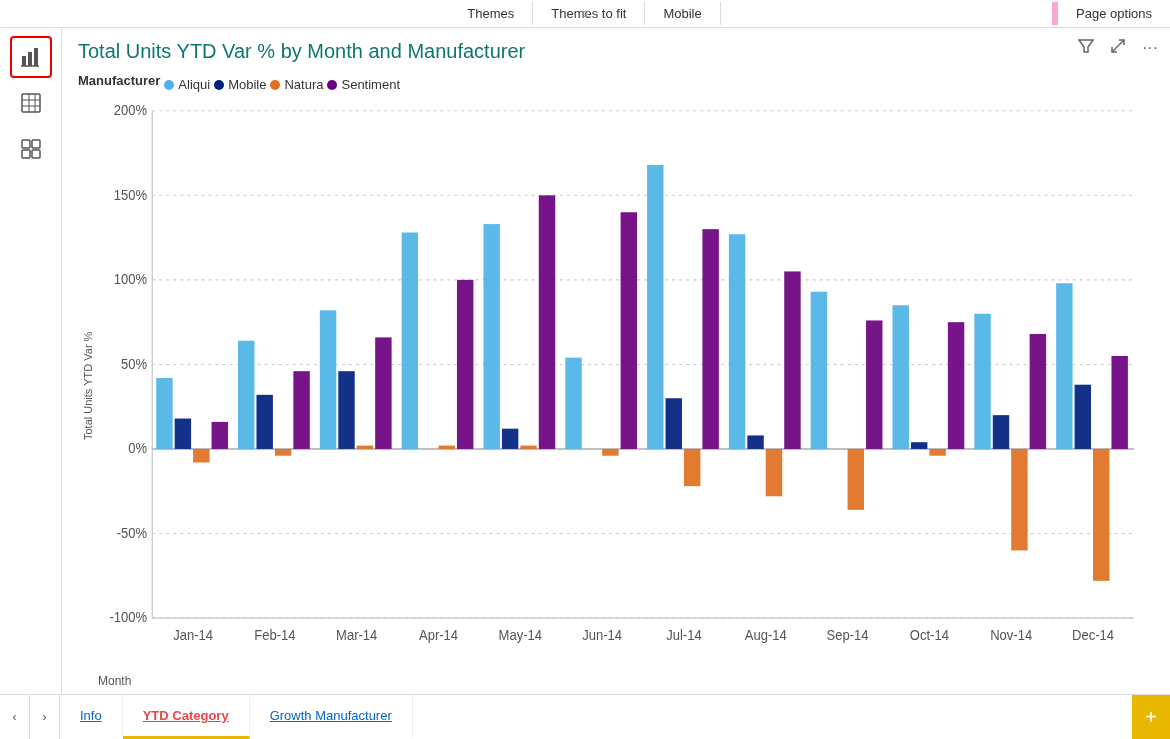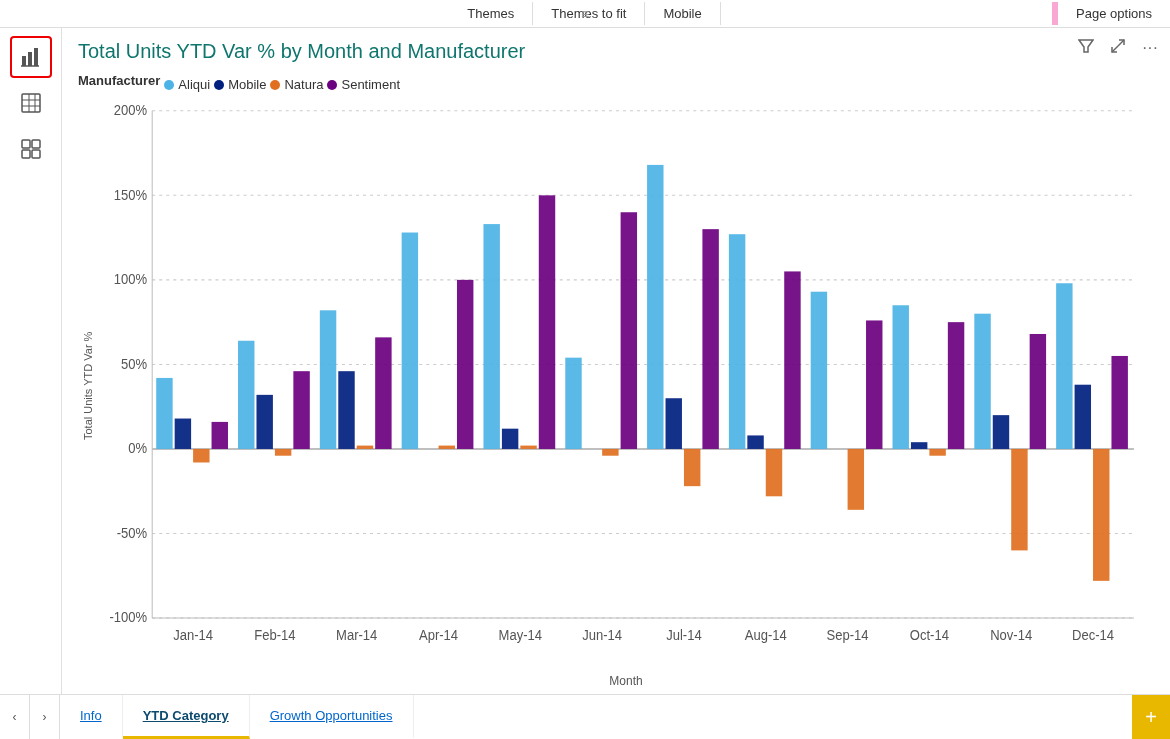--- a/index.html
+++ b/index.html
@@ -165,21 +165,21 @@
       justify-content: center;
       font-size: 13px;
       cursor: pointer;
       border-bottom: 3px solid transparent;
       color: #0066cc;
       border-right: 1px solid #eee;
       white-space: nowrap;
       text-decoration: underline;
     }
     .tab-item.active {
-      color: #0c4a6e;
+      color: #ef4444;
       border-bottom: 3px solid #e8b800;
       font-weight: 600;
     }
     .tab-item:not(.active) { color: #0066cc; }
     .tab-add-btn {
       width: 38px;
       display: flex;
       align-items: center;
       justify-content: center;
       background: #e8b800;
@@ -382,24 +382,24 @@
             <text x="744.75" y="500" text-anchor="middle" font-size="13" fill="#555">Sep-14</text>
             <text x="826.25" y="500" text-anchor="middle" font-size="13" fill="#555">Oct-14</text>
             <text x="907.75" y="500" text-anchor="middle" font-size="13" fill="#555">Nov-14</text>
             <text x="989.25" y="500" text-anchor="middle" font-size="13" fill="#555">Dec-14</text>
             <line x1="52" y1="10" x2="52" y2="480" stroke="#bbb" stroke-width="1"></line>
             <line x1="52" y1="480" x2="1030" y2="480" stroke="#bbb" stroke-width="1"></line>
           </svg>
       </div>
     </div>
 
-    <div style="text-align:center; font-size:12px; color:#555; padding: 2px 0 2px 20px;">Month</div>
+    <div style="font-size:12px; color:#555; padding: 2px 0 2px 20px;">Month</div>
   </div>
 </div>
 
 <div class="bottom-tabs">
   <button class="tab-nav-btn">‹</button>
   <button class="tab-nav-btn">›</button>
   <div class="tab-item">Info</div>
   <div class="tab-item active">YTD Category</div>
-  <div class="tab-item">Growth Opportunities</div>
+  <div class="tab-item">Growth Manufacturer</div>
   <button class="tab-add-btn">+</button>
 </div>
 
 </body></html>

